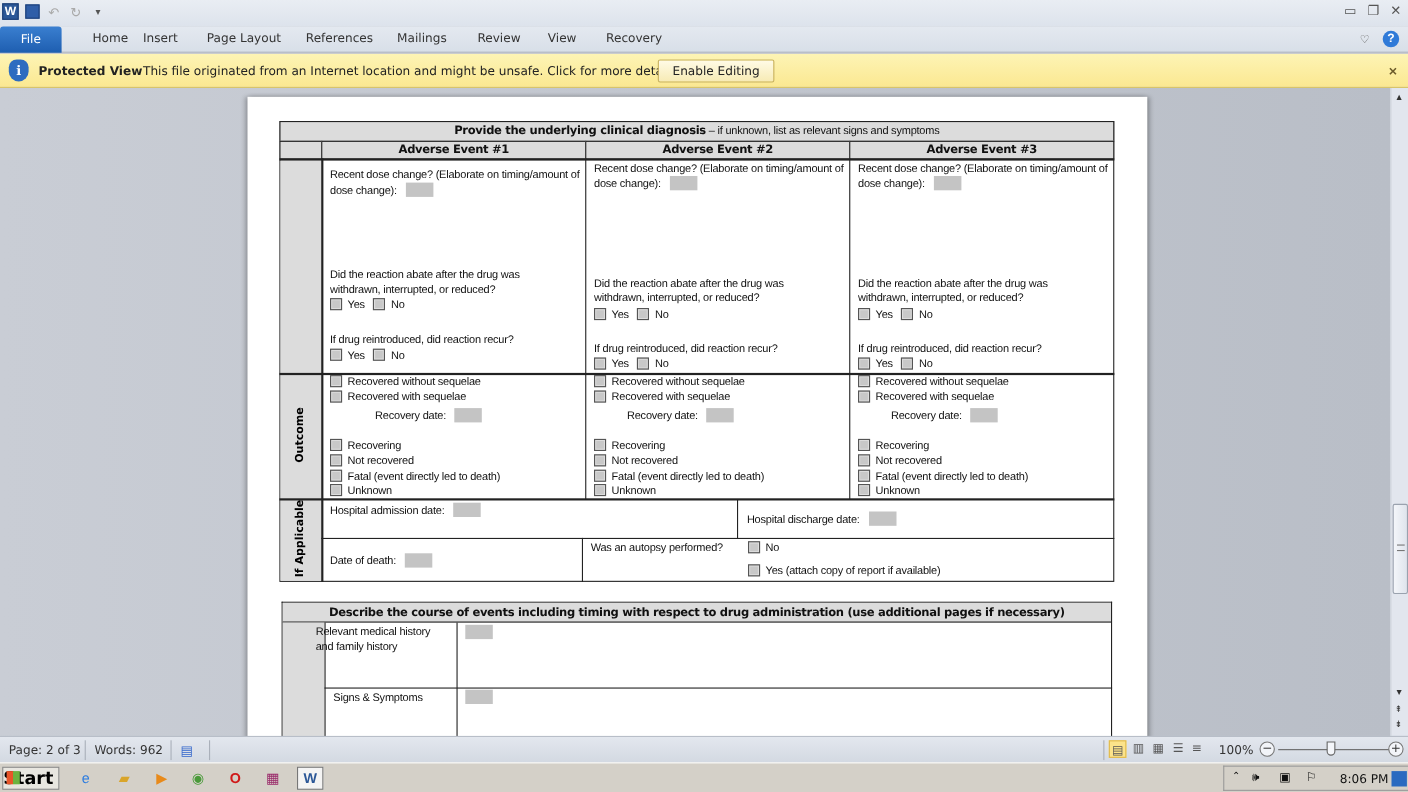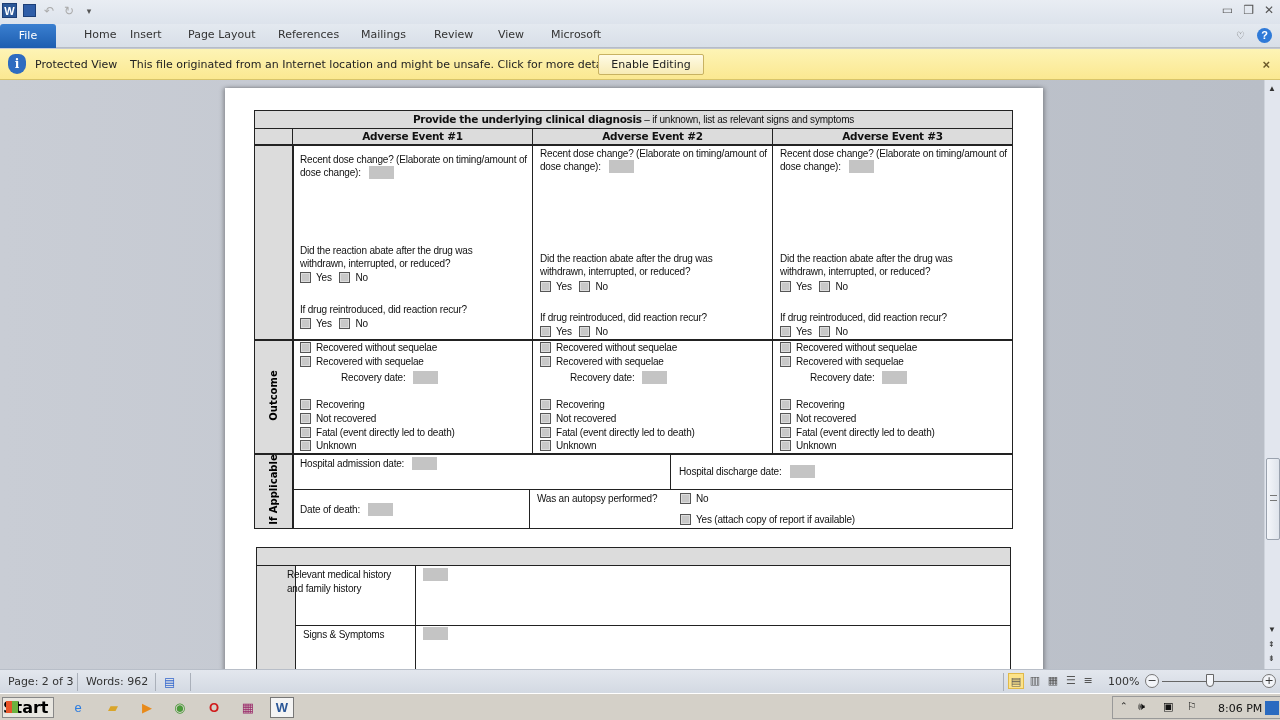--- a/index.html
+++ b/index.html
@@ -11,21 +11,21 @@
 .qicon{width:14px;height:14px;font-size:12px;color:#555;text-align:center;line-height:14px}
 .qsave{width:13px;height:13px;background:#2f5ea8;border:1px solid #1c3f78}
 .winbtns{position:absolute;right:6px;top:3px;display:flex;gap:10px;font-size:12px;color:#555}
 .ribbon{position:absolute;left:0;top:24px;width:1280px;height:24px;background:linear-gradient(#e4e9f0,#d8dfe8);border-bottom:1px solid #b6bcc6}
 .tab{position:absolute;top:4px;font-family:"DejaVu Sans",sans-serif;font-size:11px;color:#333}
 .filetab{position:absolute;left:0;top:0;width:56px;height:24px;background:linear-gradient(#3a7fd0,#1e5eb0);color:#fff;font-family:"DejaVu Sans",sans-serif;font-size:11px;text-align:center;line-height:24px;border-radius:3px 3px 0 0}
 .ribright{position:absolute;right:8px;top:4px;display:flex;gap:12px;align-items:center}
 .help{width:15px;height:15px;border-radius:50%;background:#2f7ad8;color:#fff;font-size:11px;font-weight:bold;text-align:center;line-height:15px}
 .pvbar{position:absolute;left:0;top:49px;width:1280px;height:31px;background:linear-gradient(#fdf4b5,#fbe891);border-bottom:1px solid #d8c46a}
 .pvicon{position:absolute;left:8px;top:5px;width:18px;height:20px;background:#2e6cc0;border-radius:8px 8px 10px 10px;color:#fff;font-weight:bold;font-size:12px;text-align:center;line-height:20px;font-family:"DejaVu Serif",serif}
-.pvtitle{position:absolute;left:35px;top:9px;font-family:"DejaVu Sans",sans-serif;font-size:11px;font-weight:normal;color:#222}
+.pvtitle{position:absolute;left:35px;top:9px;font-family:"DejaVu Sans",sans-serif;font-size:11px;font-weight:bold;color:#222}
 .pvmsg{position:absolute;left:130px;top:9px;font-family:"DejaVu Sans",sans-serif;font-size:11px;color:#222}
 .enable-btn{position:absolute;left:598px;top:5px;width:106px;height:21px;background:linear-gradient(#fffbe6,#f7ebb5);border:1px solid #c8b262;border-radius:2px;font-family:"DejaVu Sans",sans-serif;font-size:11px;color:#222;text-align:center;line-height:19px}
 .pvclose{position:absolute;right:10px;top:8px;font-size:13px;color:#6b5a2a;font-weight:bold}
 .workspace{position:absolute;left:0;top:80px;width:1264px;height:589px;background:linear-gradient(90deg,#c9cdd5,#b9bec7);overflow:hidden}
 .page{position:absolute;left:225px;top:8px;width:818px;height:600px;background:#fff;box-shadow:2px 0 4px rgba(0,0,0,.25),-2px 0 4px rgba(0,0,0,.25)}
 .vscroll{position:absolute;left:1264px;top:80px;width:16px;height:589px;background:#e2e6ee;border-left:1px solid #cfd4dc}
 .sarrow{position:absolute;left:3px;font-size:8px;color:#333}
 .sthumb{position:absolute;left:1px;top:378px;width:14px;height:82px;background:linear-gradient(90deg,#f4f6fa,#dfe4ec);border:1px solid #9aa2ae;border-radius:2px}
 .sgrip{position:absolute;left:3px;top:36px;width:7px;height:6px;border-top:1px solid #777;border-bottom:1px solid #777}
 
@@ -69,21 +69,21 @@
 
 <div class="ribbon">
   <div class="filetab">File</div>
   <span class="tab" style="left:84px">Home</span>
   <span class="tab" style="left:130px">Insert</span>
   <span class="tab" style="left:188px">Page Layout</span>
   <span class="tab" style="left:278px">References</span>
   <span class="tab" style="left:361px">Mailings</span>
   <span class="tab" style="left:434px">Review</span>
   <span class="tab" style="left:498px">View</span>
-  <span class="tab" style="left:551px">Microsoft</span>
+  <span class="tab" style="left:551px">Recovery</span>
   <div class="ribright">
     <span style="font-size:10px;color:#666">♡</span>
     <div class="help">?</div>
   </div>
 </div>
 
 <div class="pvbar">
   <div class="pvicon">i</div>
   <span class="pvtitle">Protected View</span>
   <span class="pvmsg">This file originated from an Internet location and might be unsafe. Click for more details.</span>
@@ -174,20 +174,21 @@
 
     <div class="f" style="left:75px;top:369px"><span>Hospital admission  date:</span><span class="fld"></span></div>
     <div class="f" style="left:454px;top:377px"><span>Hospital discharge  date:</span><span class="fld"></span></div>
     <div class="f" style="left:75px;top:415px"><span>Date  of death:</span><span class="fld"></span></div>
     <div class="f" style="left:312px;top:404px">Was an autopsy  performed?</div>
     <div class="f" style="left:455px;top:404px"><span class="cb"></span><span>No</span></div>
     <div class="f" style="left:455px;top:425px"><span class="cb"></span><span>Yes (attach  copy of report  if available)</span></div>
 
     <div style="position:absolute;left:31px;top:459px;width:755px;height:160px;border:1px solid #222;border-bottom:none"></div>
     <div style="position:absolute;left:32px;top:460px;width:753px;height:18px;background:#dcdcdc;border-bottom:1px solid #222"></div>
+    <div class="f hdr" style="left:32px;top:463px;width:753px">Describe the course of events including timing with respect to drug administration (use additional pages if necessary)</div>
     <div style="position:absolute;left:32px;top:478px;width:38px;height:130px;background:#dcdcdc"></div>
     <div style="position:absolute;left:70px;top:478px;width:1px;height:130px;background:#222"></div>
     <div style="position:absolute;left:190px;top:478px;width:1px;height:130px;background:#222"></div>
     <div style="position:absolute;left:70px;top:537px;width:716px;height:1px;background:#222"></div>
     <div class="f" style="left:62px;top:480px;width:105px;line-height:14px">Relevant  medical history  and family history</div>
     <div class="fld" style="position:absolute;left:190px;top:480px"></div>
     <div class="f" style="left:78px;top:540px">Signs  &amp;  Symptoms</div>
     <div class="fld" style="position:absolute;left:190px;top:539px"></div>
   </div>
 

